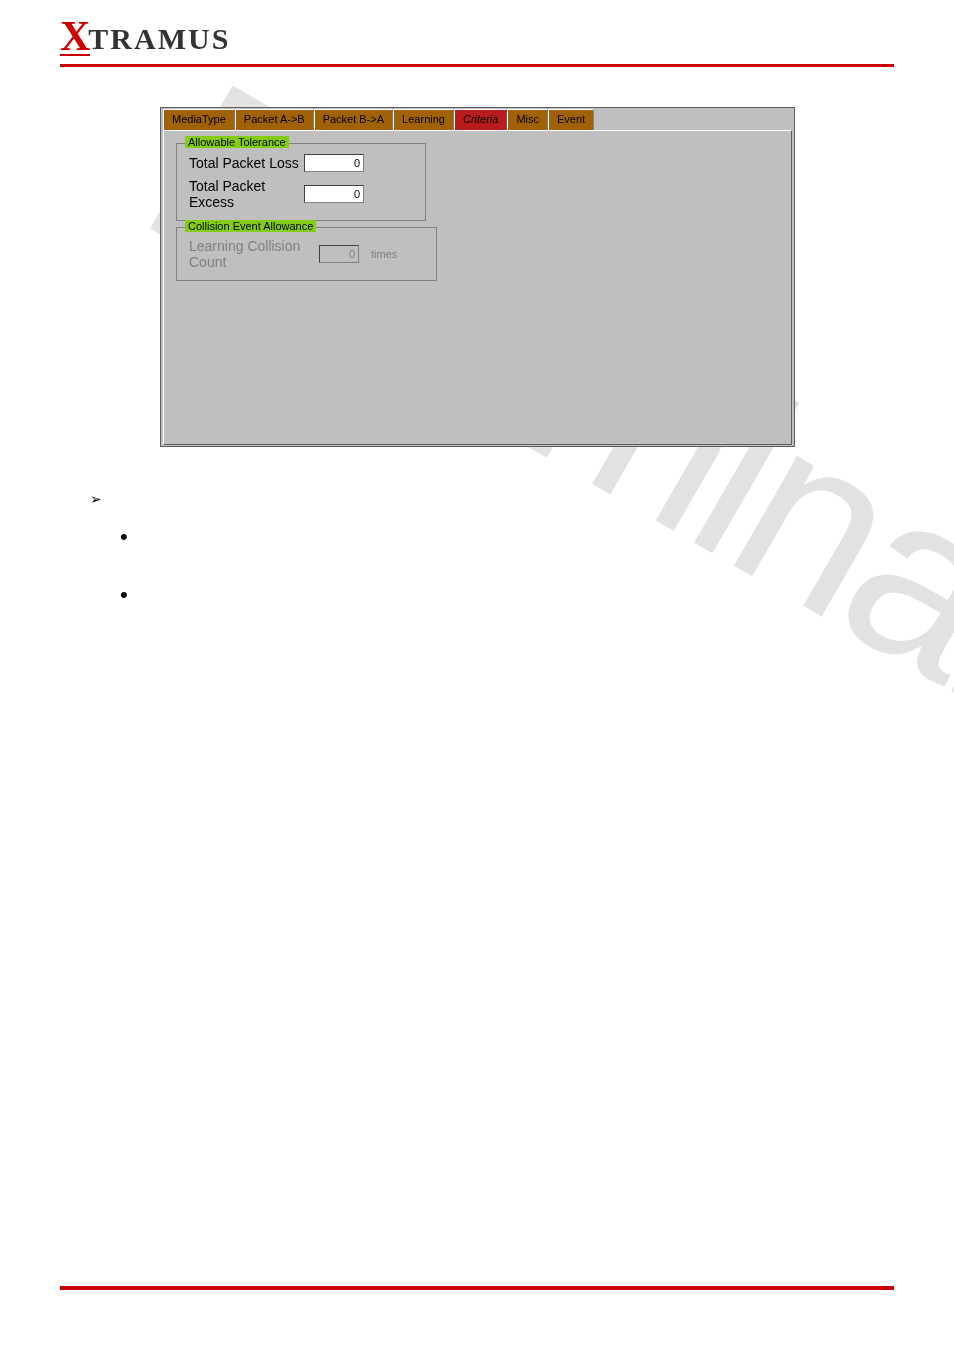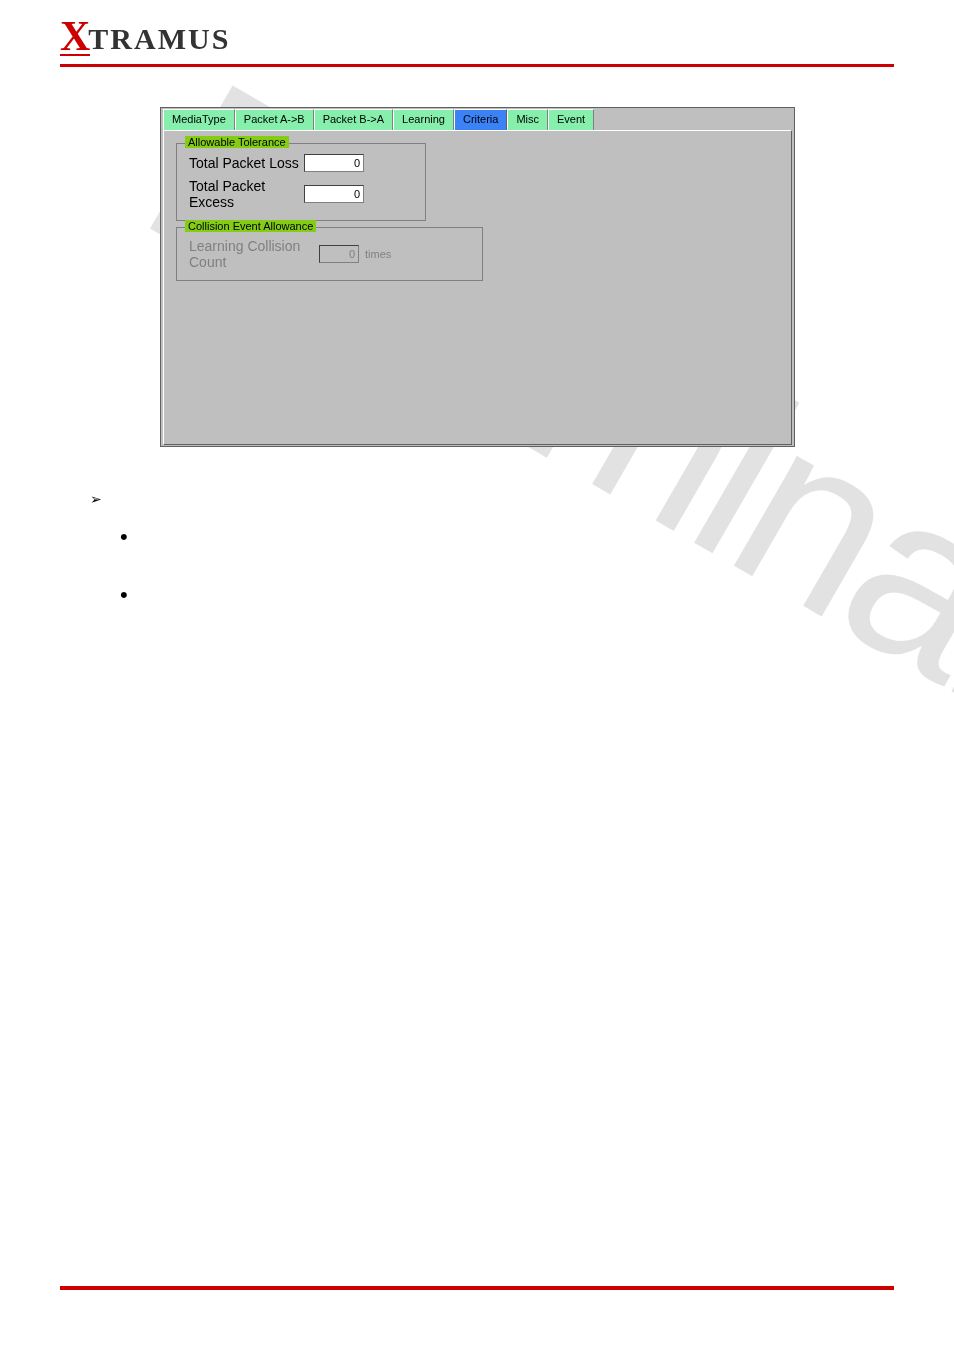--- a/index.html
+++ b/index.html
@@ -72,37 +72,38 @@
       display: flex;
       height: 22px;
       background: #bfbfbf;
       border-bottom: none;
       padding-left: 2px;
       padding-top: 1px;
     }
     .tab {
       padding: 3px 8px;
       font-size: 11px;
-      background: #86efac;
+      background: #a16207;
       border: 1px solid #808080;
       border-top: 1px solid #ffffff;
       border-left: 1px solid #ffffff;
       border-bottom: none;
       margin-right: 0px;
       cursor: pointer;
       color: #000;
       white-space: nowrap;
     }
     .tab.active {
-      background: #3b82f6;
+      background: #b91c1c;
       border-top: 1px solid #ffffff;
       border-left: 1px solid #ffffff;
       border-right: 1px solid #606060;
       position: relative;
       top: 0px;
+      font-style: italic;
     }
     .tab-content {
       border-top: 1px solid #ffffff;
       border-left: 1px solid #ffffff;
       border-right: 1px solid #606060;
       border-bottom: 1px solid #606060;
       height: 315px;
       margin: 0 2px 2px 2px;
       padding: 12px;
     }
@@ -145,26 +146,26 @@
       text-align: right;
       font-size: 11px;
       padding-right: 3px;
     }
     .form-input.disabled {
       background: #bfbfbf;
       color: #808080;
     }
     .suffix-label {
       font-size: 11px;
-      margin-left: 6px;
+      margin-left: 12px;
       color: #808080;
       text-align: center;
     }
     .groupbox-collision {
-      width: 307px;
+      width: 261px;
     }
     .bullet-section {
       position: absolute;
       top: 490px;
       left: 90px;
       z-index: 3;
     }
     .bullet-arrow {
       font-size: 14px;
       color: #000;

